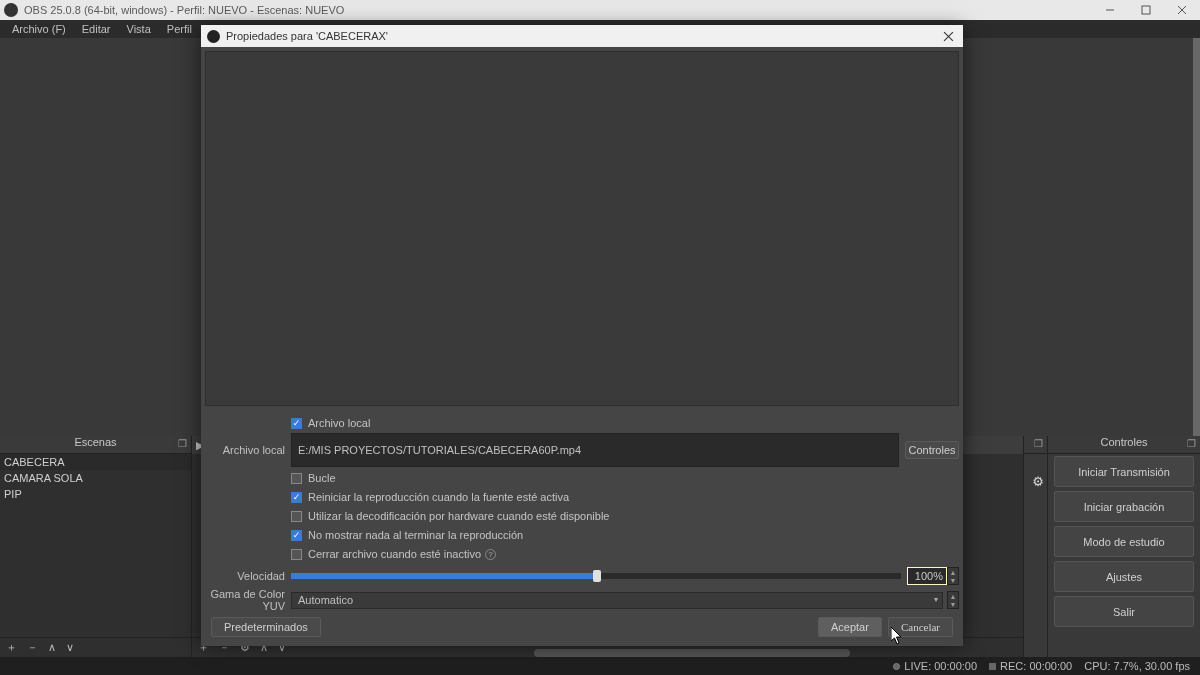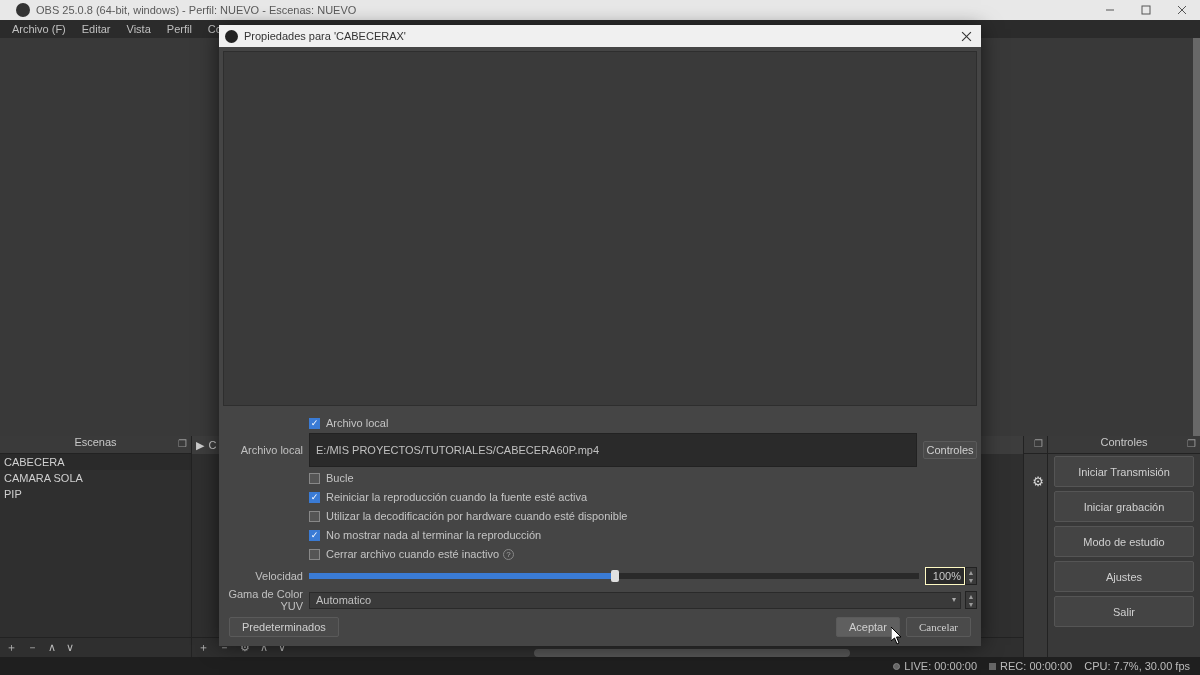--- a/index.html
+++ b/index.html
@@ -1,19 +1,19 @@
 <!DOCTYPE html>
 <html><head>
 <meta charset="utf-8">
 <style>
   * { margin:0; padding:0; box-sizing:border-box; font-family:"Segoe UI",Arial,sans-serif; font-size:11px; }
   body { width:1200px; height:675px; background:#1e1e1e; color:#d4d4d4; overflow:hidden; position:relative; }
 
   
-  .titlebar { height:20px; background:#e8e8e8; display:flex; align-items:center; color:#5a5a5a; padding-left:16px; }
+  .titlebar { height:20px; background:#e8e8e8; display:flex; align-items:center; color:#5a5a5a; padding-left:4px; }
   .titlebar .app-icon { width:14px; height:14px; border-radius:50%; background:#333; margin-right:6px; }
   .titlebar .spacer { flex:1; }
   .win-btn { width:36px; height:20px; display:flex; align-items:center; justify-content:center; color:#555; }
   .win-btn svg { width:10px; height:10px; }
 
   
   .menubar { height:18px; background:#2b2b2b; display:flex; align-items:center; padding:0 4px; color:#c0c0c0; }
   .menubar .menu-item { padding:0 8px; cursor:default; }
 
   
@@ -39,21 +39,21 @@
 
   
   .statusbar { position:absolute; left:0; right:0; bottom:0; height:18px; background:#1f1f1f; color:#bcbcbc; display:flex; align-items:center; justify-content:flex-end; gap:12px; padding:0 10px; }
   .statusbar .dot { width:7px; height:7px; border-radius:50%; background:#666; display:inline-block; margin-right:4px; border:1px solid #888;}
   .rec-sq { width:7px; height:7px; background:#666; display:inline-block; margin-right:4px;}
 
   
   .rbar { position:absolute; top:38px; right:0; width:7px; bottom:38px; background:#686868; }
 
   
-  .modal { position:absolute; left:219px; top:25px; width:762px; height:616px; background:#555; box-shadow:0 4px 20px rgba(0,0,0,.6); display:flex; flex-direction:column; }
+  .modal { position:absolute; left:201px; top:25px; width:762px; height:616px; background:#555; box-shadow:0 4px 20px rgba(0,0,0,.6); display:flex; flex-direction:column; }
   .modal-titlebar { height:22px; background:#f0f0f0; display:flex; align-items:center; color:#333; padding-left:6px; }
   .modal-titlebar .obs-icon { width:13px; height:13px; border-radius:50%; background:#222; margin-right:6px;}
   .modal-titlebar .spacer { flex:1; }
   .modal-close { width:30px; height:22px; display:flex; align-items:center; justify-content:center; color:#333; }
   .modal-body { flex:1; background:#454545; padding:4px; display:flex; flex-direction:column; }
   .preview { height:355px; background:#3a3a3a; border:1px solid #2e2e2e; margin-bottom:8px; }
 
   .form { flex:1; }
   .form-row { display:flex; align-items:center; min-height:18px; margin-bottom:1px; padding-left:86px; }
   .check { width:11px; height:11px; border:1px solid #888; background:#555; margin-right:6px; display:inline-flex; align-items:center; justify-content:center;}

